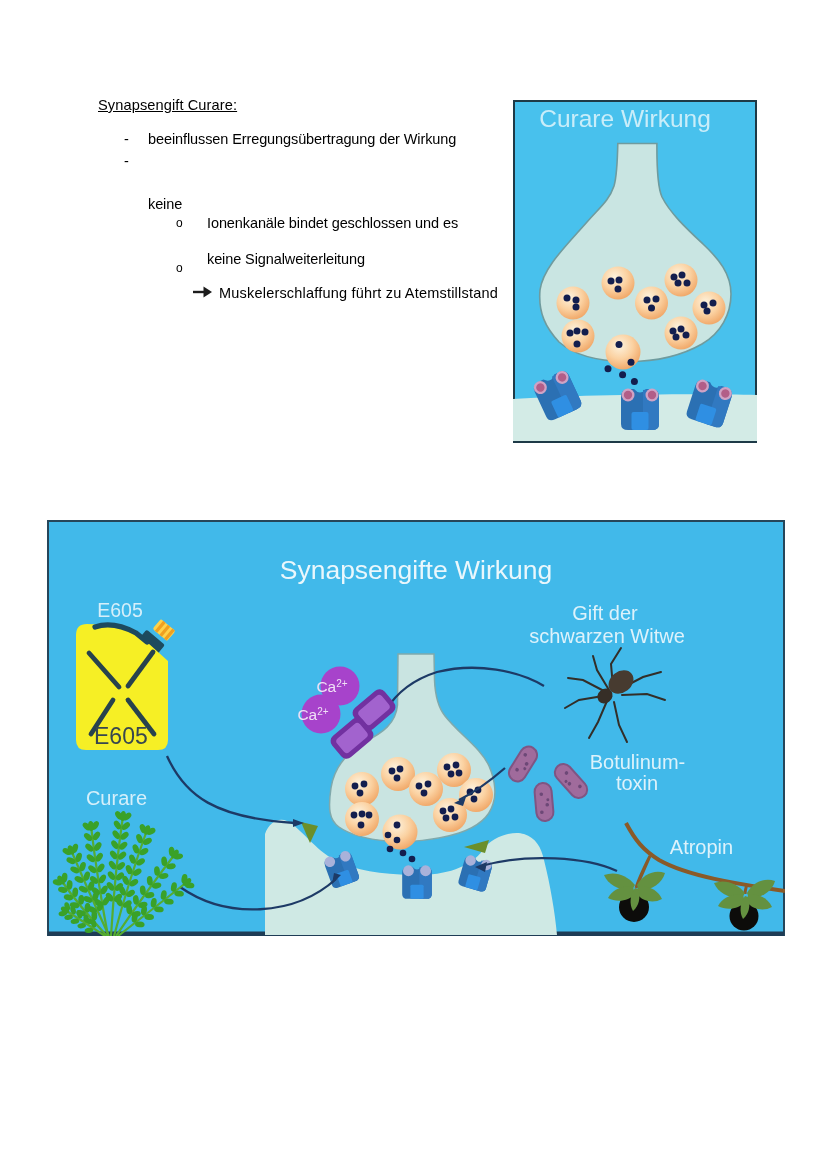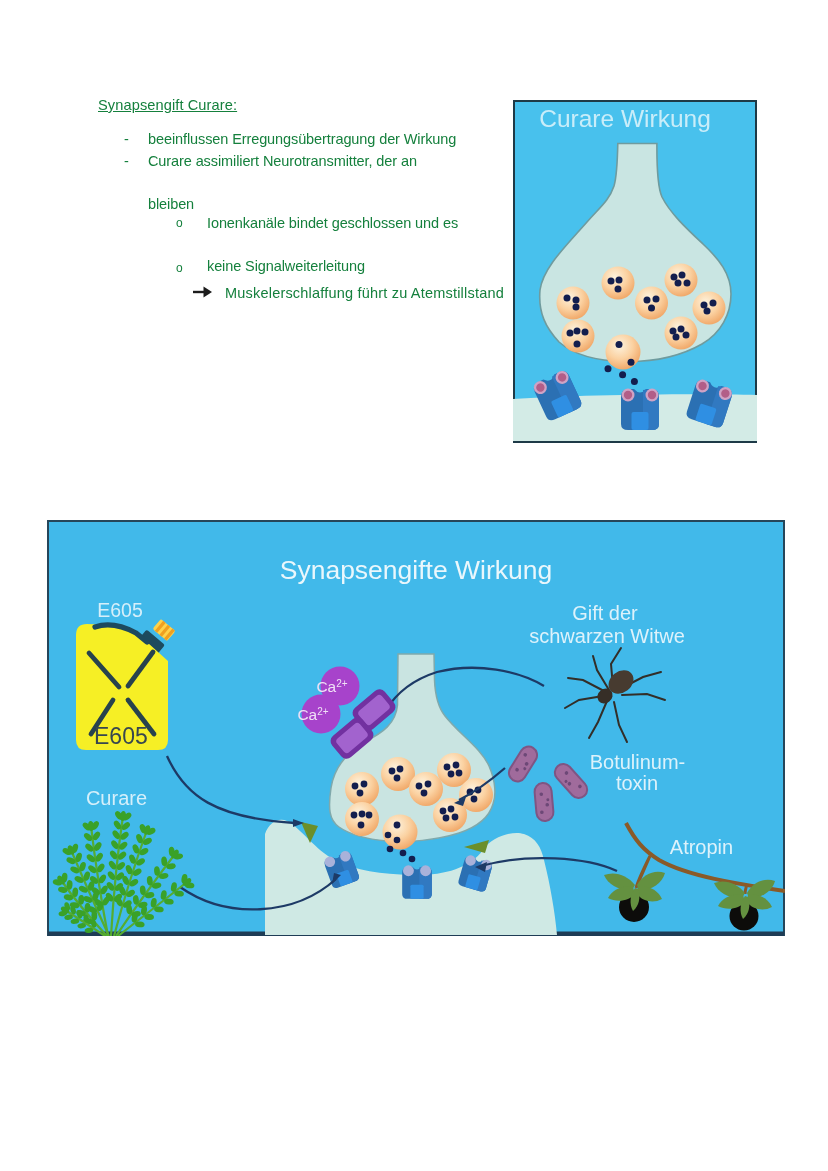--- a/index.html
+++ b/index.html
@@ -1,38 +1,37 @@
 <!DOCTYPE html>
 <html><head>
 <meta charset="utf-8">
 <style>
 html,body{margin:0;padding:0;background:#ffffff;}
 #page{position:relative;width:828px;height:1171px;background:#ffffff;font-family:"Liberation Sans",sans-serif;overflow:hidden;}
-.t{position:absolute;white-space:nowrap;color:#15803d;font-size:14.5px;line-height:1;letter-spacing:-0.1px;}
+.t{position:absolute;white-space:nowrap;color:#000000;font-size:14.5px;line-height:1;letter-spacing:-0.1px;}
 svg{position:absolute;display:block;}
 </style>
 </head>
 <body>
 <div id="page">
 
   <div class="t" style="left:98px;top:98px;text-decoration:underline;font-size:14.6px;letter-spacing:0.1px;">Synapsengift Curare:</div>
   <div class="t" style="left:124px;top:132px;">-</div>
   <div class="t" style="left:148px;top:132px;">beeinflussen Erregungsübertragung der Wirkung</div>
   <div class="t" style="left:124px;top:154px;">-</div>
-  <div class="t" style="left:148px;top:154px;">Curare assimiliert Neurotransmitter, der an</div>
-  <div class="t" style="left:148px;top:196.5px;">bleiben</div>
+  <div class="t" style="left:148px;top:196.5px;">keine</div>
   <div class="t" style="left:176px;top:217px;font-size:12px;">o</div>
   <div class="t" style="left:207px;top:216px;">Ionenkanäle bindet geschlossen und es</div>
   <div class="t" style="left:176px;top:261.5px;font-size:12px;">o</div>
-  <div class="t" style="left:207px;top:259px;text-align:right;">keine Signalweiterleitung</div>
+  <div class="t" style="left:207px;top:252px;text-align:right;">keine Signalweiterleitung</div>
   <svg style="left:192px;top:286px;" width="21" height="12" viewBox="0 0 21 12">
       <line x1="1" y1="6" x2="13" y2="6" stroke="#1c1c1c" stroke-width="2.4"></line>
       <polygon points="11.5,0.5 20,6 11.5,11.5" fill="#1c1c1c"></polygon>
     </svg>
-    <div class="t" style="left:225px;top:285.5px;letter-spacing:0.2px;">Muskelerschlaffung führt zu Atemstillstand</div>
+    <div class="t" style="left:219px;top:285.5px;letter-spacing:0.2px;">Muskelerschlaffung führt zu Atemstillstand</div>
 
   <svg style="left:513px;top:100px;" width="244" height="343" viewBox="0 0 244 343">
     <defs>
       <radialGradient id="vesA" cx="0.4" cy="0.32" r="0.75">
         <stop offset="0" stop-color="#fdf2dd"></stop>
         <stop offset="0.5" stop-color="#fbd2a2"></stop>
         <stop offset="1" stop-color="#efa15f"></stop>
       </radialGradient>
       <g id="rcpA">
         <path d="M -19,-14 Q -19,-22 -11,-22 L -6,-22 Q 0,-15 6,-22 L 11,-22 Q 19,-22 19,-14 L 19,13 Q 19,19 12,19 L -12,19 Q -19,19 -19,13 Z" fill="#2b70b3"></path>

